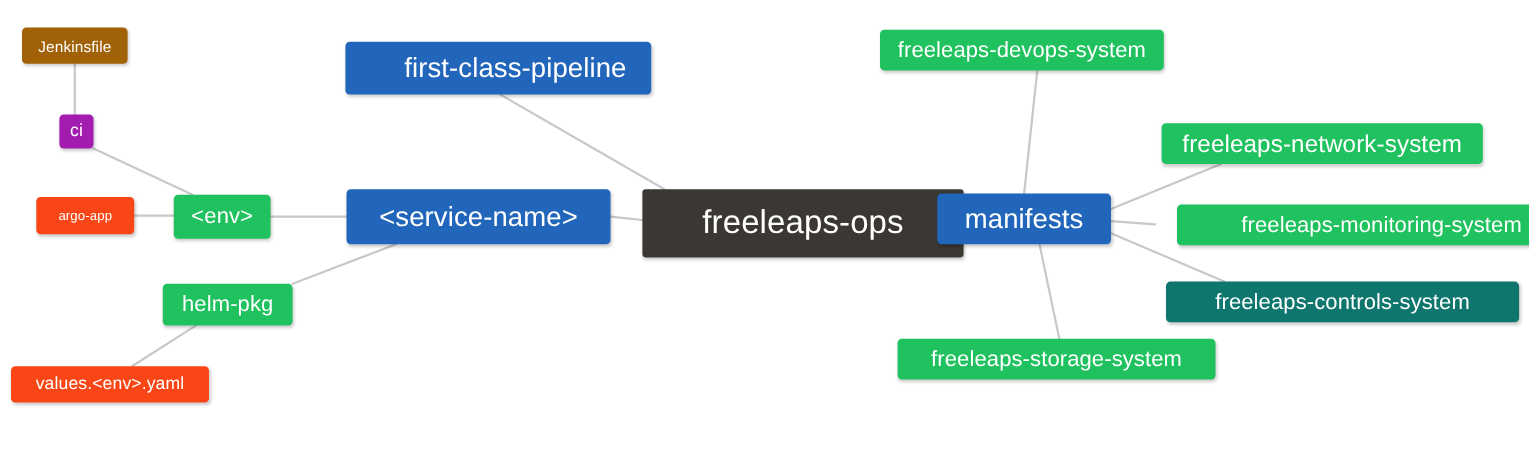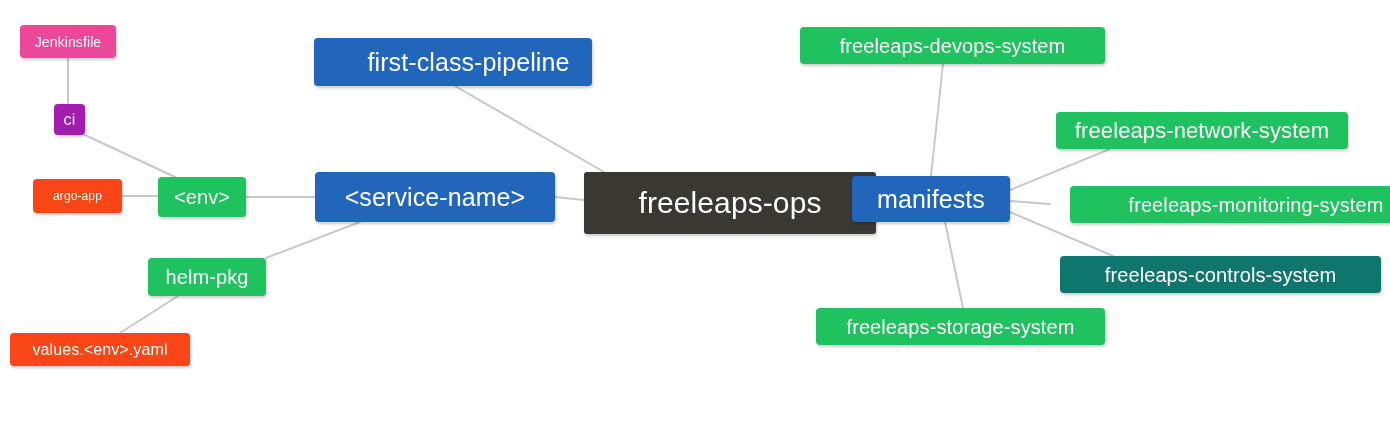--- a/index.html
+++ b/index.html
@@ -64,22 +64,22 @@
       <line x1="945" y1="222" x2="963" y2="308" stroke="#c8c8c8" stroke-width="2" stroke-linecap="round"></line>
     </svg>
   <div id="node-layer">
       <div class="node root" style="left: 584px; top: 172px; width: 292px; height: 62px; background: rgb(59, 55, 51); font-size: 30px;">freeleaps-ops</div>
       <div class="node" style="left: 315px; top: 172px; width: 240px; height: 50px; background: rgb(33, 102, 186); font-size: 25px;">&lt;service-name&gt;</div>
       <div class="node" style="left: 852px; top: 176px; width: 158px; height: 46px; background: rgb(33, 102, 186); font-size: 25px;">manifests</div>
       <div class="node" style="left: 314px; top: 38px; width: 278px; height: 48px; background: rgb(33, 102, 186); font-size: 25px; padding-left: 31px;">first-class-pipeline</div>
       <div class="node" style="left: 158px; top: 177px; width: 88px; height: 40px; background: rgb(31, 194, 94); font-size: 20px;">&lt;env&gt;</div>
       <div class="node" style="left: 148px; top: 258px; width: 118px; height: 38px; background: rgb(31, 194, 94); font-size: 20px;">helm-pkg</div>
       <div class="node" style="left: 54px; top: 104px; width: 31px; height: 31px; background: #a21caf; font-size: 16px;">ci</div>
-      <div class="node" style="left: 20px; top: 25px; width: 96px; height: 33px; background: #ec4899; font-size: 14px;">Jenkinsfile</div>
+      <div class="node" style="left: 20px; top: 25px; width: 96px; height: 33px; background: #a16207; font-size: 14px;">Jenkinsfile</div>
       <div class="node" style="left: 33px; top: 179px; width: 89px; height: 34px; background: rgb(250, 70, 22); font-size: 12px;">argo-app</div>
       <div class="node" style="left: 10px; top: 333px; width: 180px; height: 33px; background: rgb(250, 70, 22); font-size: 16px;">values.&lt;env&gt;.yaml</div>
-      <div class="node" style="left: 800px; top: 27px; width: 305px; height: 37px; background: rgb(31, 194, 94); font-size: 20px;">freeleaps-devops-system</div>
+      <div class="node" style="left: 800px; top: 27px; width: 258px; height: 37px; background: rgb(31, 194, 94); font-size: 20px;">freeleaps-devops-system</div>
       <div class="node" style="left: 1056px; top: 112px; width: 292px; height: 37px; background: rgb(31, 194, 94); font-size: 22px;">freeleaps-network-system</div>
       <div class="node" style="left: 1070px; top: 186px; width: 372px; height: 37px; background: rgb(31, 194, 94); font-size: 20px;">freeleaps-monitoring-system</div>
       <div class="node" style="left: 1060px; top: 256px; width: 321px; height: 37px; background: #0f766e; font-size: 20px;">freeleaps-controls-system</div>
       <div class="node" style="left: 816px; top: 308px; width: 289px; height: 37px; background: rgb(31, 194, 94); font-size: 20px;">freeleaps-storage-system</div>
     </div>
 </div>
 
 </body></html>

